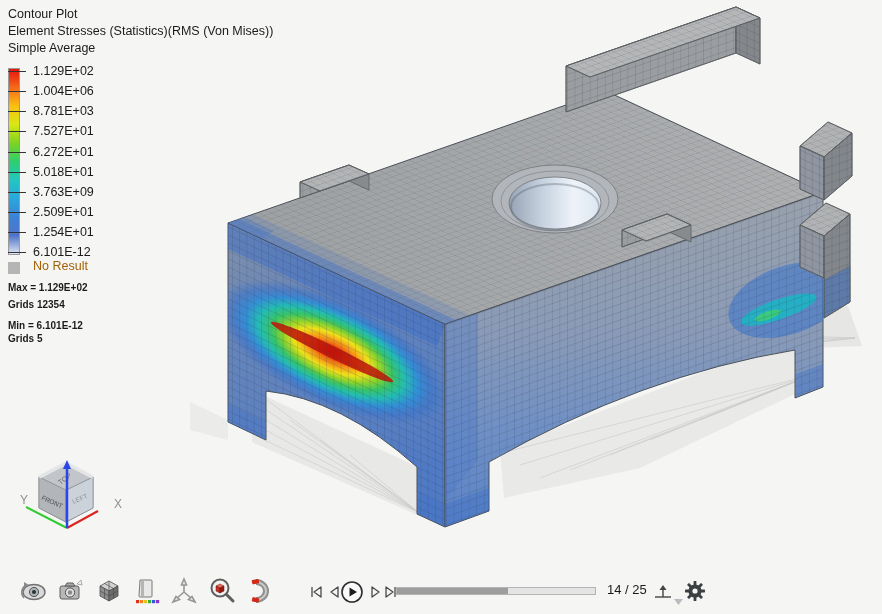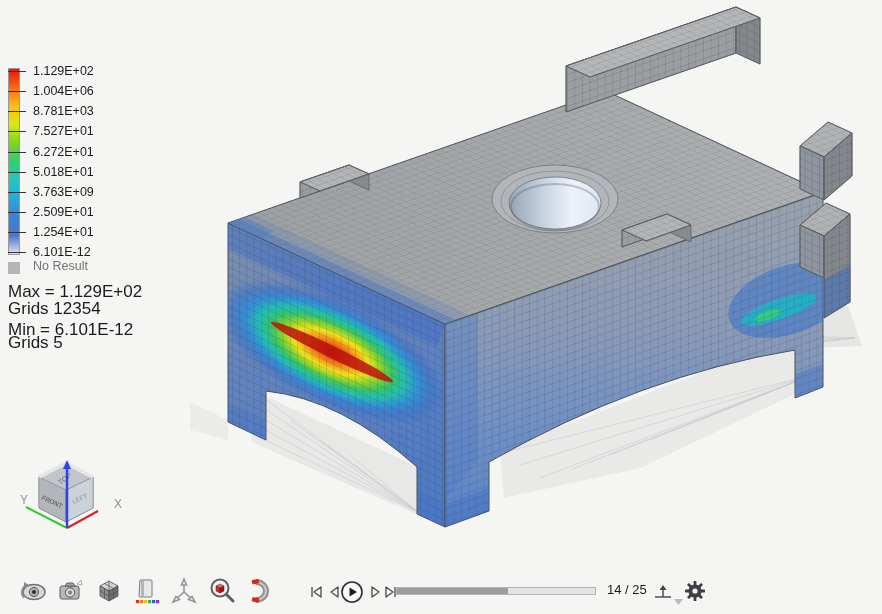--- a/index.html
+++ b/index.html
@@ -6,22 +6,22 @@
   #app{position:relative;width:882px;height:614px;background:#f5f5f3;overflow:hidden;
        font-family:"Liberation Sans","DejaVu Sans",sans-serif;color:#1b1b1b;}
   
   #header{position:absolute;left:8px;top:6px;font-size:12.5px;line-height:17px;white-space:nowrap;}
   
   #colorbar{position:absolute;left:8px;top:68px;width:12px;height:187px;border:1px solid #9a9a9a;box-sizing:border-box;}
   .lg-row{position:absolute;left:0;height:16px;font-size:12.5px;white-space:nowrap;}
   .lg-tick{position:absolute;left:8px;width:18px;height:1px;background:#333;top:7px;}
   .lg-val{position:absolute;left:33px;top:0;}
   #noresult-swatch{position:absolute;left:8px;top:262px;width:12px;height:12px;background:#b5b5b5;}
-  #noresult-label{position:absolute;left:33px;top:259px;font-size:12.5px;color:#737373;text-align:right;}
-  .stat-line{position:absolute;left:8px;font-size:17px;white-space:nowrap;}
+  #noresult-label{position:absolute;left:33px;top:259px;font-size:12.5px;color:#a16207;text-align:right;}
+  .stat-line{position:absolute;left:8px;font-size:10px;white-space:nowrap;font-weight:bold;}
   
   #viewport{position:absolute;left:0;top:0;width:882px;height:614px;}
   
   #viewcube{position:absolute;left:14px;top:450px;width:120px;height:102px;cursor:pointer;}
   
   #toolbar{position:absolute;left:0;bottom:0;width:786px;height:44px;}
   .tb-icon{position:absolute;top:6px;width:30px;height:30px;display:flex;align-items:center;justify-content:center;cursor:pointer;}
   .pb-btn{position:absolute;top:12px;width:20px;height:20px;display:flex;align-items:center;justify-content:center;cursor:pointer;}
   #anim-slider{position:absolute;left:396px;top:17px;width:200px;height:8px;background:#e4e4e4;border:1px solid #b4b4b4;box-sizing:border-box;cursor:pointer;}
   #anim-fill{height:100%;background:#9d9d9d;}
@@ -185,20 +185,25 @@
       <path d="M800,225 L826,203 L850,214 L824,236 Z" fill="url(#mTop)"></path>
       <path d="M800,225 L824,236 L824,278 L800,267 Z" fill="#9096a0"></path>
       <path d="M800,225 L824,236 L824,278 L800,267 Z" fill="url(#mLeft)"></path>
       <path d="M824,236 L850,214 L850,302 L824,318 Z" fill="#83878b"></path>
       <path d="M824,280 L850,266 L850,302 L824,318 Z" fill="#3a6fc8" opacity="0.5"></path>
       <path d="M824,236 L850,214 L850,302 L824,318 Z" fill="url(#mRight)"></path>
     </g>
   </svg>
   </div>
 
+  <div id="header">
+    <div>Contour Plot</div>
+    <div>Element Stresses (Statistics)(RMS (Von Mises))</div>
+    <div>Simple Average</div>
+  </div>
 
   <div id="colorbar" style="background: linear-gradient(rgb(232, 21, 13), rgb(244, 104, 26), rgb(251, 191, 18), rgb(216, 232, 18), rgb(126, 211, 33), rgb(46, 207, 110), rgb(34, 199, 193), rgb(41, 168, 221), rgb(59, 130, 216), rgb(79, 116, 201), rgb(221, 230, 242));"></div>
   <div>
     <div class="lg-row" style="top:64px">
         <span class="lg-tick"></span>
         <span class="lg-val">1.129E+02</span>
       </div>
     <div class="lg-row" style="top:84px">
         <span class="lg-tick"></span>
         <span class="lg-val">1.004E+06</span>

